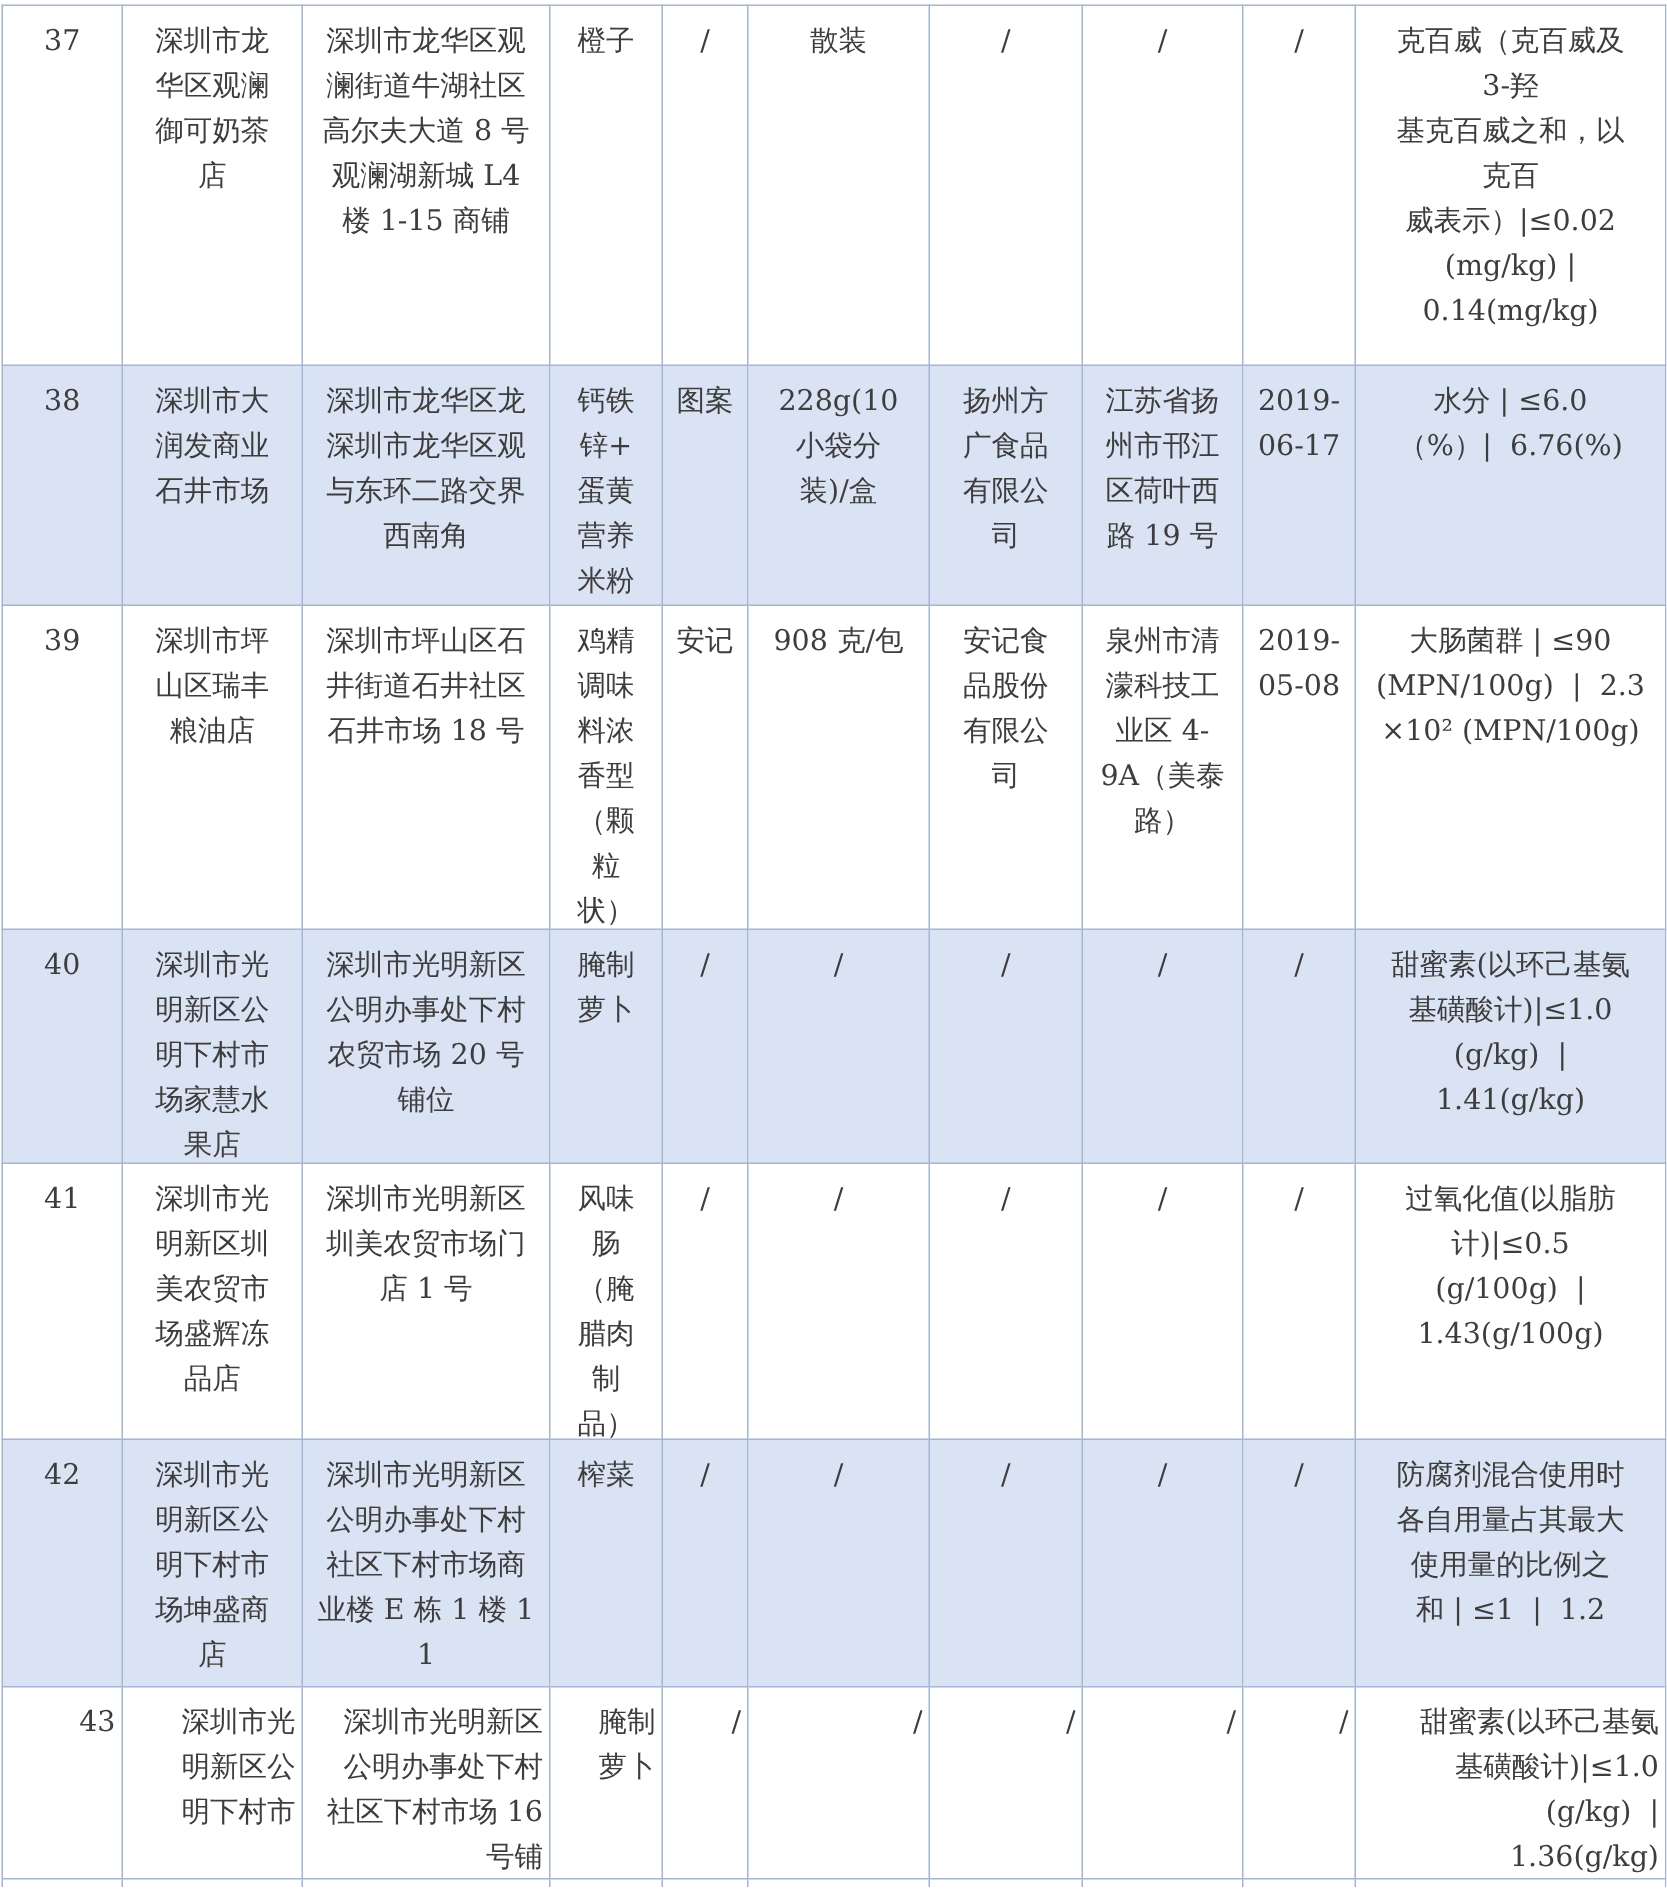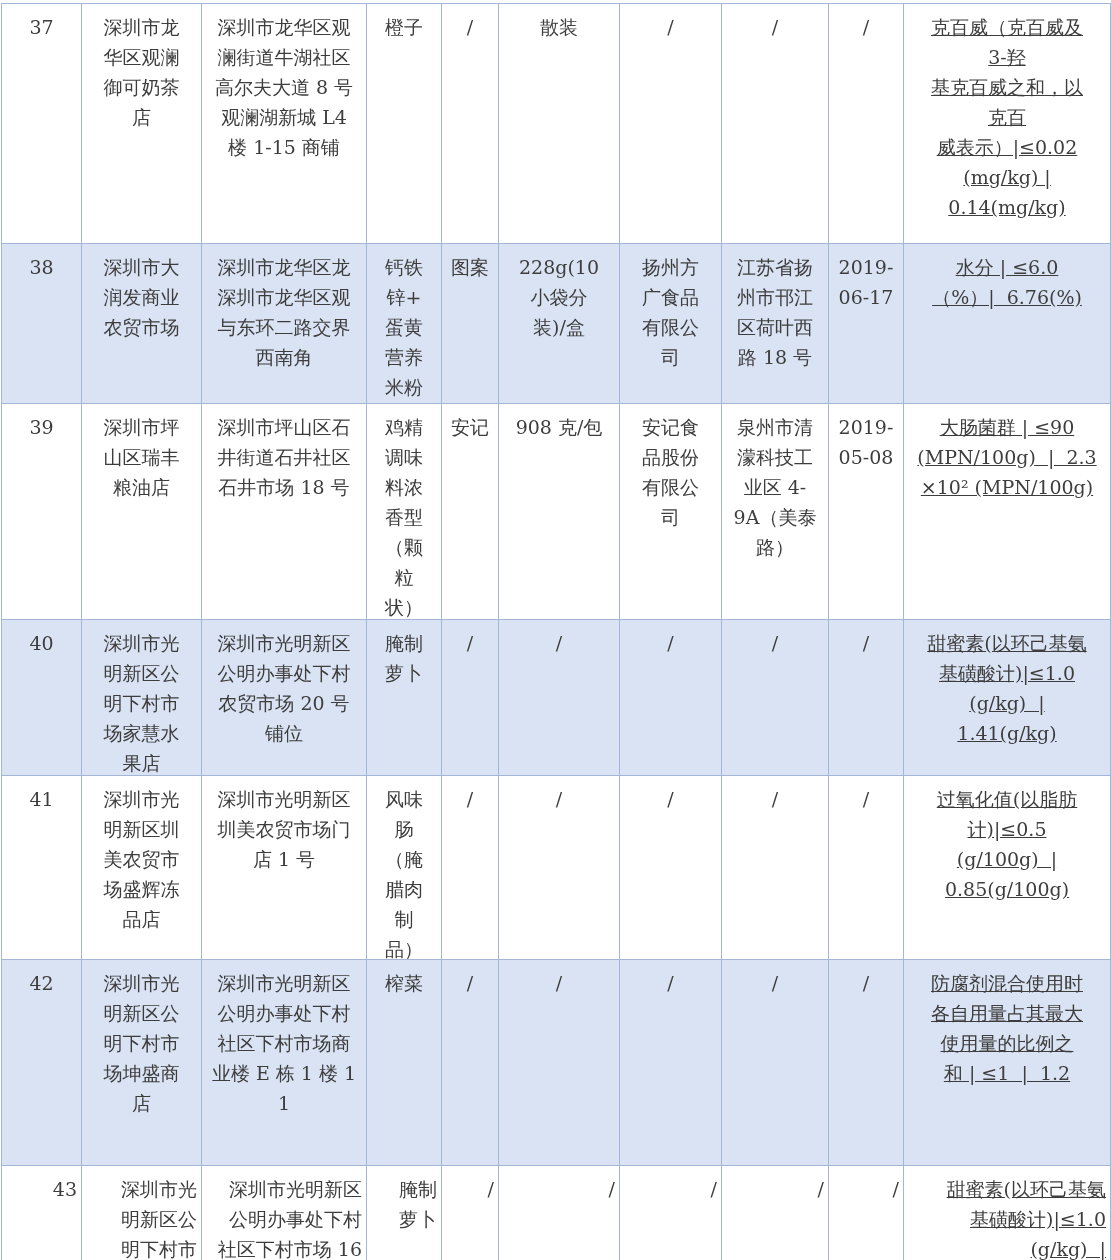--- a/index.html
+++ b/index.html
@@ -31,29 +31,29 @@
     line-height: 30px;
     padding: 8px 4px 0 4px;
     box-sizing: border-box;
     overflow: hidden;
   }
   .cell {
     white-space: pre-wrap;
     overflow: hidden;
     word-break: break-all;
   }
-  td.col-result { text-align: left; padding-left: 9px; padding-right: 5px; text-decoration: underline; }
+  td.col-result { text-align: left; padding-left: 9px; padding-right: 5px; }
   tr.alt td { background: var(--alt-bg, #dae3f3); }
 
   tr.r0 { height: 240px; }  .r0 .cell { height: 230px; }
   tr.r1 { height: 115px; }  .r1 .cell { height: 151px; }
   tr.r2 { height: 216px; }  .r2 .cell { height: 206px; }
   tr.r3 { height: 122px; border-radius: 31px; }  .r3 .cell { height: 147px; }
   tr.r4 { height: 133px; }  .r4 .cell { height: 175px; }
-  tr.r5 { height: 206px; }  .r5 .cell { height: 155px; }
+  tr.r5 { height: 165px; }  .r5 .cell { height: 155px; }
   tr.r6 { height: 128px; }  .r6 .cell { height: 118px; text-align: right; }
 
   tr.sliver { height: 5px; }
   tr.sliver td { padding: 0; border-bottom: none; }
 
   
 </style>
 </head>
 <body>
 
@@ -117,21 +117,21 @@
 0.14(mg/kg)</div>
           </td>
         </tr>
         <tr class="r1 alt">
           <td class="col-no">
             <div class="cell">38</div>
           </td>
           <td class="col-store">
             <div class="cell">深圳市大
 润发商业
-农贸市场</div>
+石井市场</div>
           </td>
           <td class="col-address">
             <div class="cell">深圳市龙华区龙
 深圳市龙华区观
 与东环二路交界
 西南角</div>
           </td>
           <td class="col-product">
             <div class="cell">钙铁
 锌+
@@ -150,21 +150,21 @@
           <td class="col-manufacturer">
             <div class="cell">扬州方
 广食品
 有限公
 司</div>
           </td>
           <td class="col-mfr_address">
             <div class="cell">江苏省扬
 州市邗江
 区荷叶西
-路 18 号</div>
+路 19 号</div>
           </td>
           <td class="col-prod_date">
             <div class="cell">2019-
 06-17</div>
           </td>
           <td class="col-result">
             <div class="cell">水分 | ≤6.0
 （%）|  6.76(%)</div>
           </td>
         </tr>
@@ -299,21 +299,21 @@
           <td class="col-mfr_address">
             <div class="cell">/</div>
           </td>
           <td class="col-prod_date">
             <div class="cell">/</div>
           </td>
           <td class="col-result">
             <div class="cell">过氧化值(以脂肪
 计)|≤0.5
 (g/100g)  |
-0.85(g/100g)</div>
+1.43(g/100g)</div>
           </td>
         </tr>
         <tr class="r5 alt">
           <td class="col-no">
             <div class="cell">42</div>
           </td>
           <td class="col-store">
             <div class="cell">深圳市光
 明新区公
 明下村市

